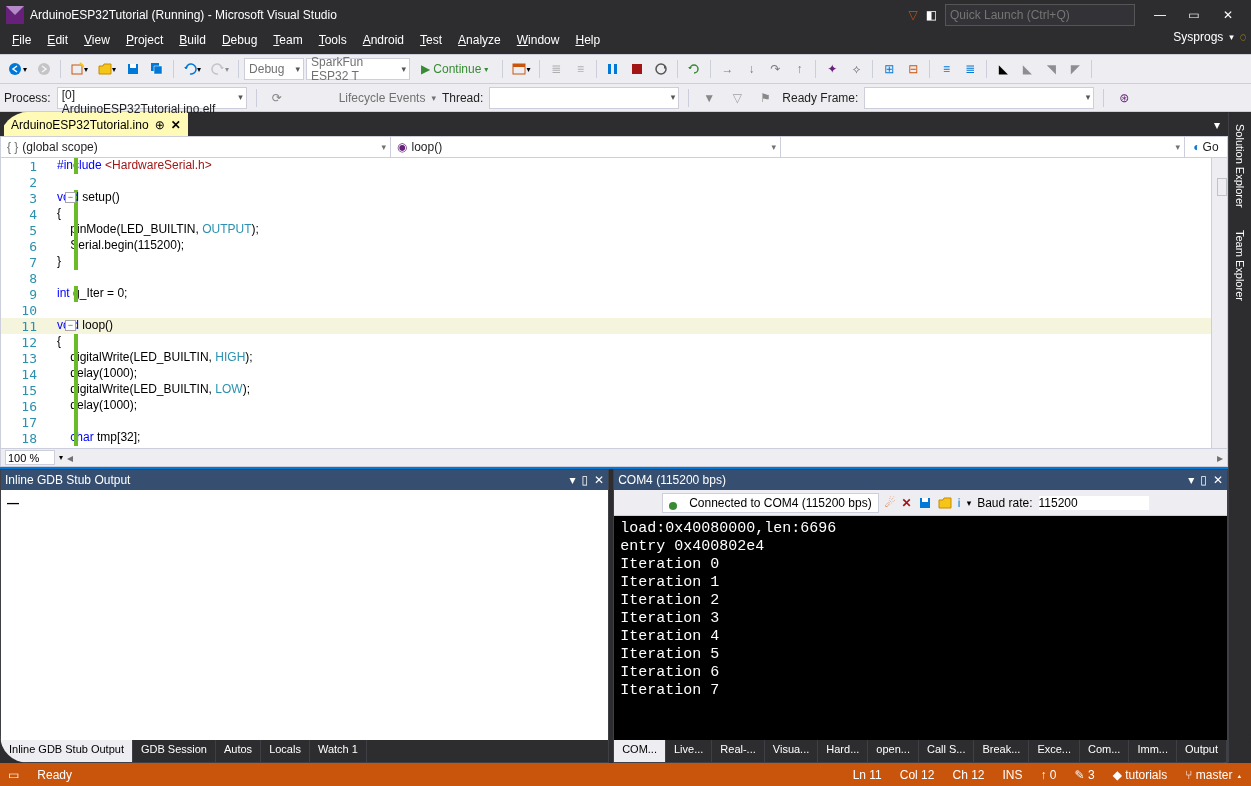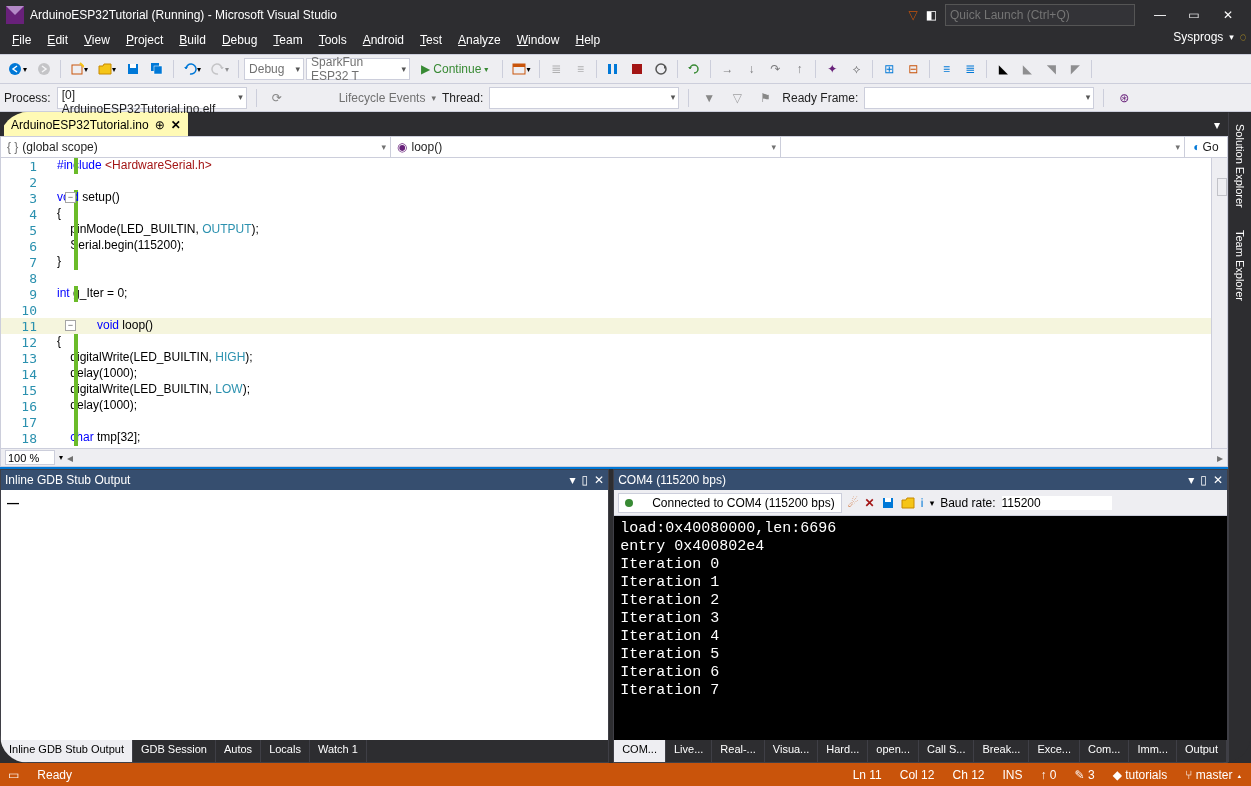--- a/index.html
+++ b/index.html
@@ -47,30 +47,30 @@
 .outline{position:relative;}
 .fold{position:absolute;left:64px;width:11px;height:11px;border:1px solid #a5a5a5;background:#fff;font-size:9px;line-height:9px;text-align:center;color:#555;cursor:pointer;}
 .zoom-bar{height:18px;background:#eeeef2;border:1px solid #cccedb;border-top:none;display:flex;align-items:center;padding:0 4px;gap:4px;}
 .zoom-drop{width:50px;height:15px;border:1px solid #cccedb;background:#fff;font-size:11px;padding:0 2px;}
 .panels{height:296px;display:flex;border-top:2px solid #0078d7;}
 .panel{flex:1;display:flex;flex-direction:column;background:#737373;border:1px solid #3f3f46;}
 .panel-hdr{height:20px;background:#364e6f;color:#fff;display:flex;align-items:center;justify-content:space-between;padding:0 4px;font-size:11px;}
 .panel-hdr .icons{display:flex;gap:6px;cursor:pointer;}
 .panel-body{flex:1;background:#fff;overflow:hidden;}
 .com-tb{height:26px;background:#eeeef2;border-bottom:1px solid #cccedb;display:flex;align-items:center;padding:0 4px;gap:6px;}
-.status{border:1px solid #cccedb;background:#fff;padding:2px 6px;display:flex;align-items:center;gap:19px;}
+.status{border:1px solid #cccedb;background:#fff;padding:2px 6px;display:flex;align-items:flex-end;gap:12px;margin-left:44px;}
 .status .dot{width:8px;height:8px;background:#388a34;border-radius:50%;}
 .terminal{background:#000;color:#fff;font-family:"Courier New",monospace;font-size:15px;padding:4px 6px;height:calc(100% - 26px);line-height:18px;white-space:pre;}
 .panel-tabs{height:22px;background:#2d2d30;display:flex;}
 .ptab{padding:3px 8px;color:#fff;background:#2d2d30;cursor:pointer;font-size:11px;white-space:nowrap;border-right:1px solid #3f3f46;}
 .ptab.active{background:#eeeef2;color:#000;}
 .status-bar{height:23px;background:#c9540b;color:#fff;display:flex;align-items:center;padding:0 8px;gap:18px;font-size:11px;}
 .status-bar .grow{flex:1;}
 .gdb-body{padding:6px;font-family:Consolas,monospace;}
-.hl{background:#f5f5dd;gap:40px;}
+.hl{background:#f5f5dd;}
 .greenbar{position:absolute;width:4px;background:#6bbb29;}
 svg{display:block;}
 input{font-family:inherit;font-size:inherit;}
 </style>
 </head>
 <body>
 
 <div class="titlebar">
   <div class="vs-logo"></div>
   <div class="title">ArduinoESP32Tutorial (Running) - Microsoft Visual Studio</div>

